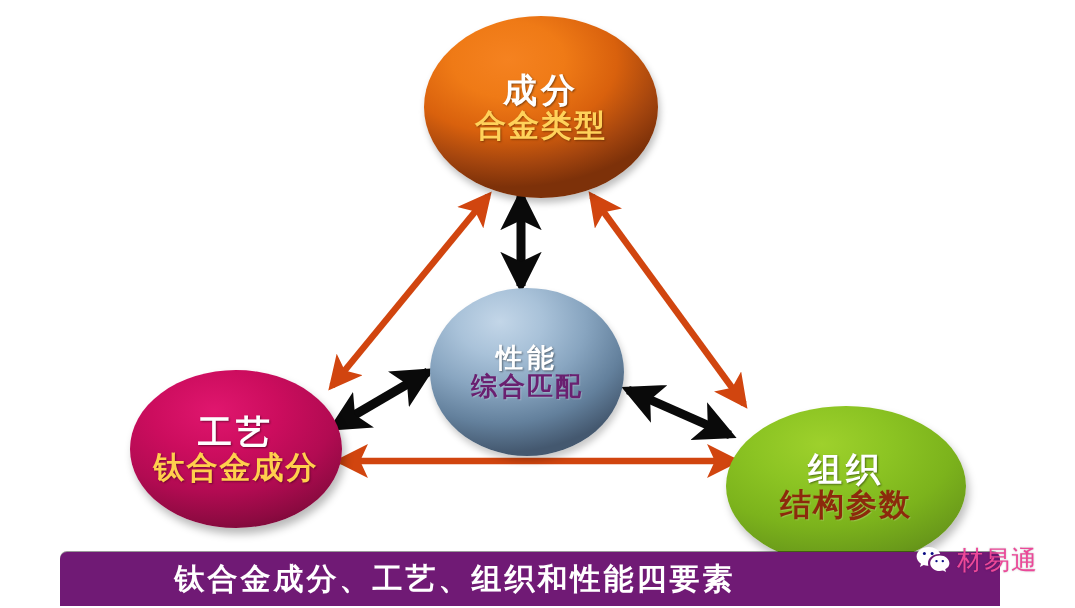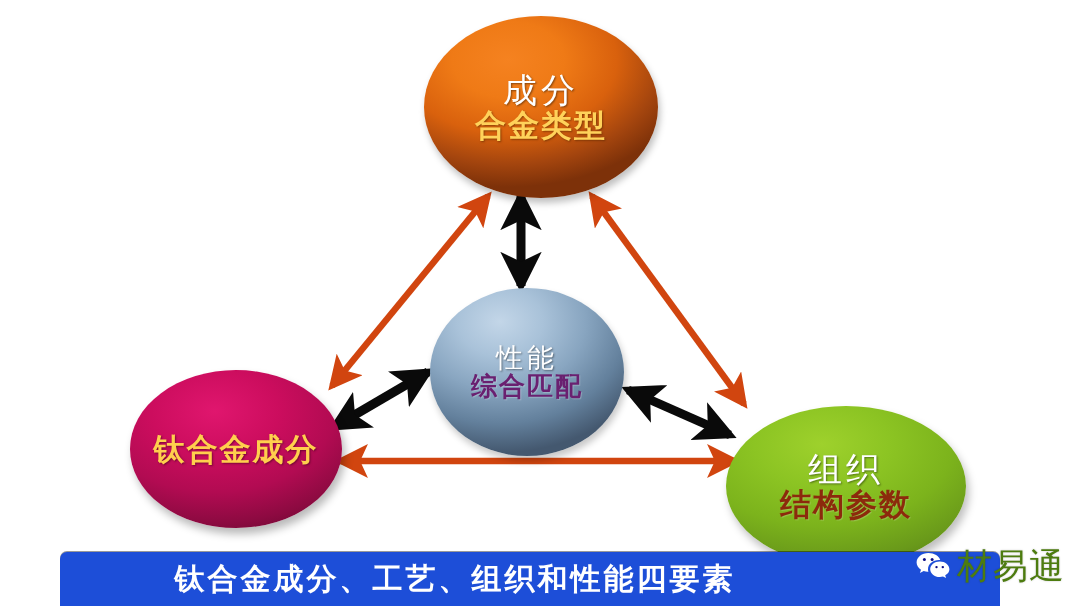--- a/index.html
+++ b/index.html
@@ -32,21 +32,21 @@
     flex-direction: column;
     align-items: center;
     justify-content: center;
     border-radius: 50%;
     text-align: center;
     line-height: 1.04;
     box-sizing: border-box;
   }
   .node .l1 {
     font-size: 34px;
-    font-weight: normal;
+    font-weight: bold;
     letter-spacing: 4px;
     text-shadow: 1px 1px 2px rgba(0,0,0,0.45);
   }
   .node .l2 {
     font-size: 31px;
     font-weight: bold;
     letter-spacing: 2px;
     margin-top: 0;
   }
 
@@ -102,21 +102,21 @@
   #node-structure .l1 { color: #ffffff; }
   #node-structure .l2 { color: #8c2a0c; text-shadow: 1px 1px 1px rgba(255,255,255,0.2); text-align: center; }
 
   
   #caption-bar {
     position: absolute;
     left: 60px;
     top: 552px;
     width: 940px;
     height: 54px;
-    background: #1d4ed8;
+    background: #701a75;
     border-radius: 7px 7px 0 0;
     box-shadow: 0 -1px 0 rgba(0,0,0,0.4);
     display: flex;
     align-items: center;
     justify-content: center;
   }
   #caption-text {
     color: #ffffff;
     font-size: 30px;
     font-weight: bold;
@@ -129,22 +129,22 @@
   
   #watermark {
     position: absolute;
     left: 916px;
     top: 543px;
     display: flex;
     align-items: center;
     gap: 7px;
   }
   #watermark .wm-label {
-    color: #4d7c0f;
-    font-size: 35px;
+    color: #ec4899;
+    font-size: 26px;
     font-family: Liberation Serif, serif;
     letter-spacing: 1px;
     text-shadow: 0 0 2px rgba(0,0,0,0.25);
   }
 </style>
 </head>
 <body>
 
 <div id="stage">
 
@@ -181,20 +181,21 @@
     <div class="l1">成分</div>
     <div class="l2">合金类型</div>
   </div>
 
   <div class="node" id="node-performance">
     <div class="l1">性能</div>
     <div class="l2">综合匹配</div>
   </div>
 
   <div class="node" id="node-process">
+    <div class="l1">工艺</div>
     <div class="l2">钛合金成分</div>
   </div>
 
   <div class="node" id="node-structure">
     <div class="l1">组织</div>
     <div class="l2">结构参数</div>
   </div>
 
   <div id="caption-bar">
     <div id="caption-text">钛合金成分、工艺、组织和性能四要素</div>

